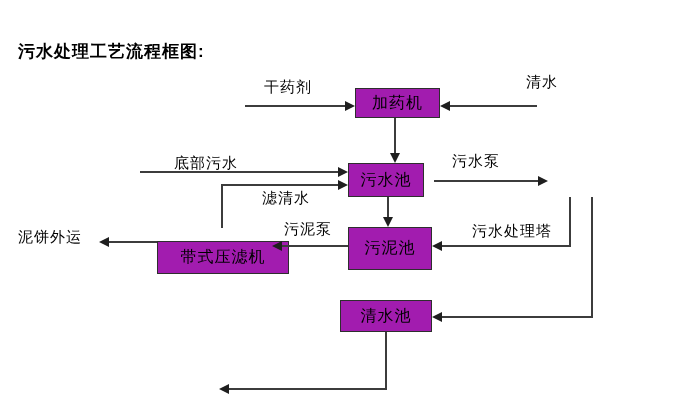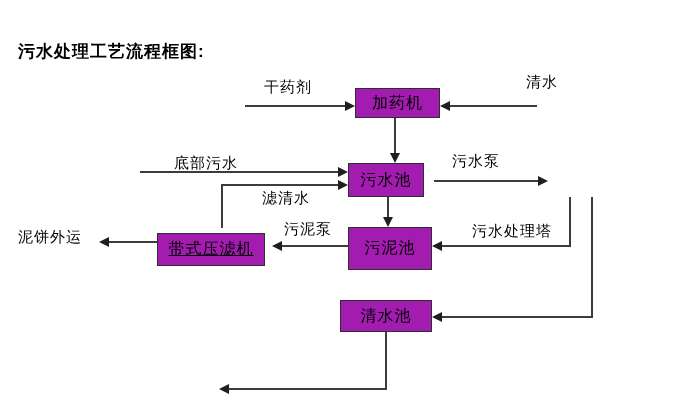--- a/index.html
+++ b/index.html
@@ -49,21 +49,21 @@
 </style>
 </head>
 <body>
 
 <div class="canvas">
 
   <div class="title">污水处理工艺流程框图:</div>
 
   <div class="node" style="left:355px; top:88px; width:85px; height:30px;">加药机</div>
   <div class="node" style="left:348px; top:163px; width:76px; height:34px;font-family:Liberation Mono, monospace;">污水池</div>
-  <div class="node" style="left:157px; top:233px; width:108px; height:33px;text-decoration:underline;">带式压滤机</div>
+  <div class="node" style="left:157px; top:241px; width:132px; height:33px;">带式压滤机</div>
   <div class="node" style="left:348px; top:227px; width:84px; height:43px;">污泥池</div>
   <div class="node" style="left:340px; top:300px; width:92px; height:32px;">清水池</div>
 
   <div class="lbl" style="left:264px; top:78px;">干药剂</div>
   <div class="lbl" style="left:482px; top:73px;margin-left:44px;">清水</div>
   <div class="lbl" style="left:174px; top:154px;">底部污水</div>
   <div class="lbl" style="left:262px; top:189px;">滤清水</div>
   <div class="lbl" style="left:452px; top:152px;">污水泵</div>
   <div class="lbl" style="left:18px; top:228px;text-align:center;">泥饼外运</div>
   <div class="lbl" style="left:284px; top:220px;">污泥泵</div>

